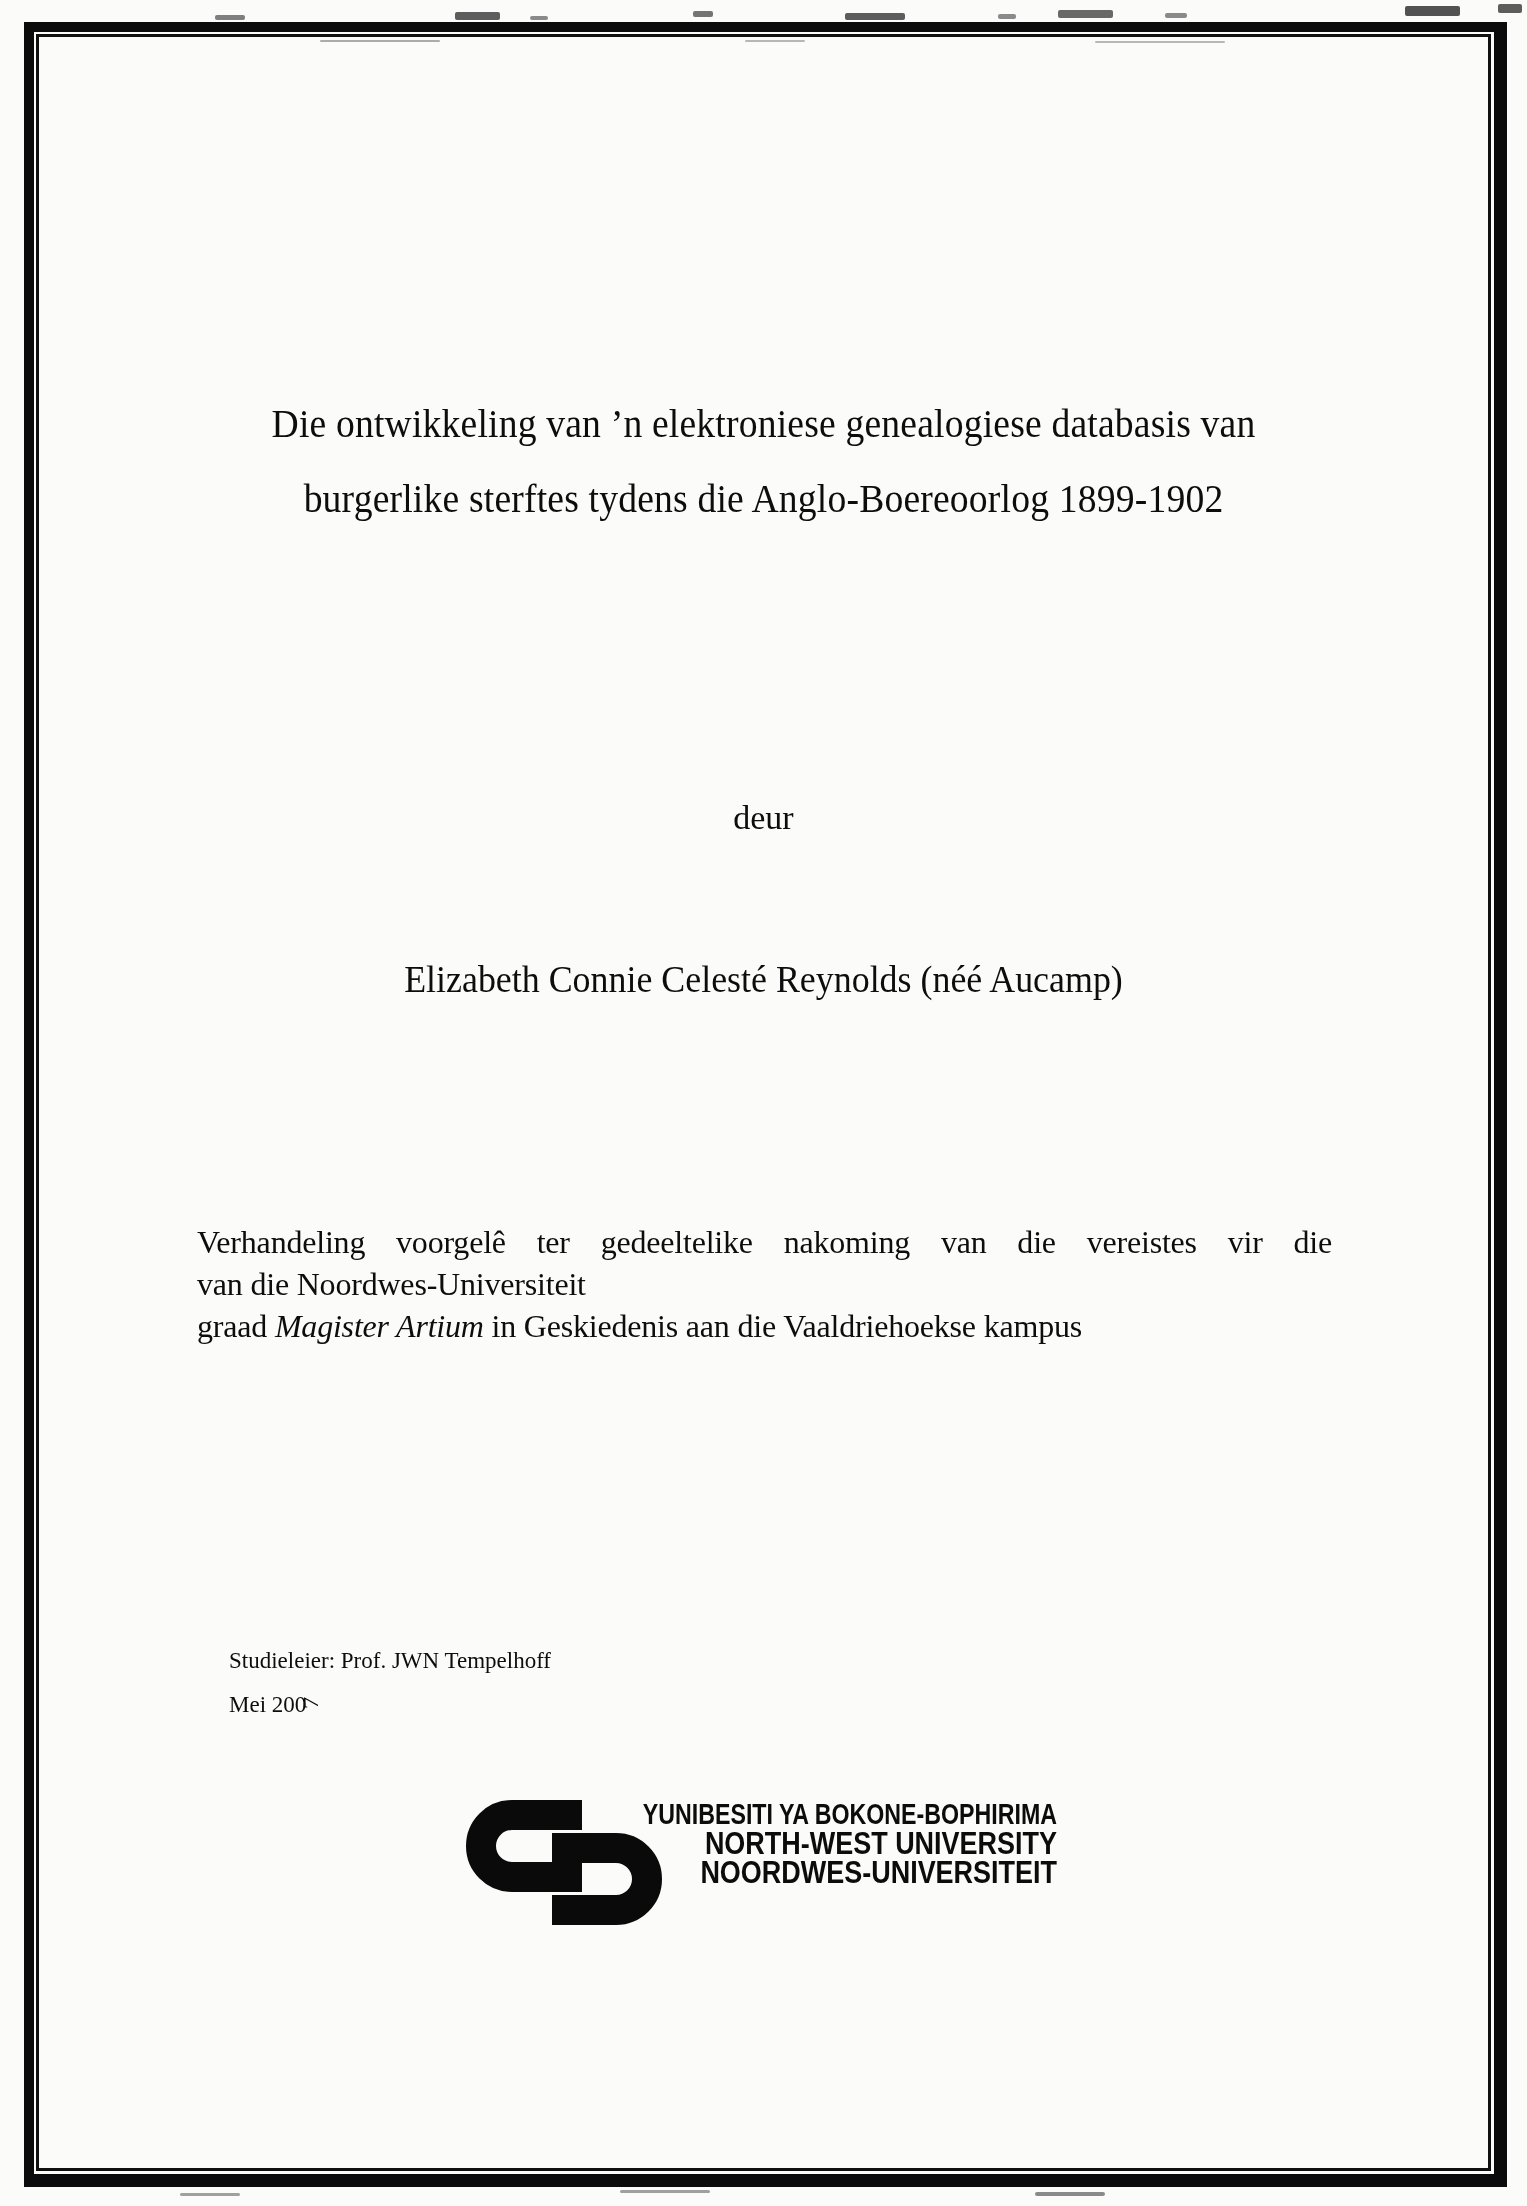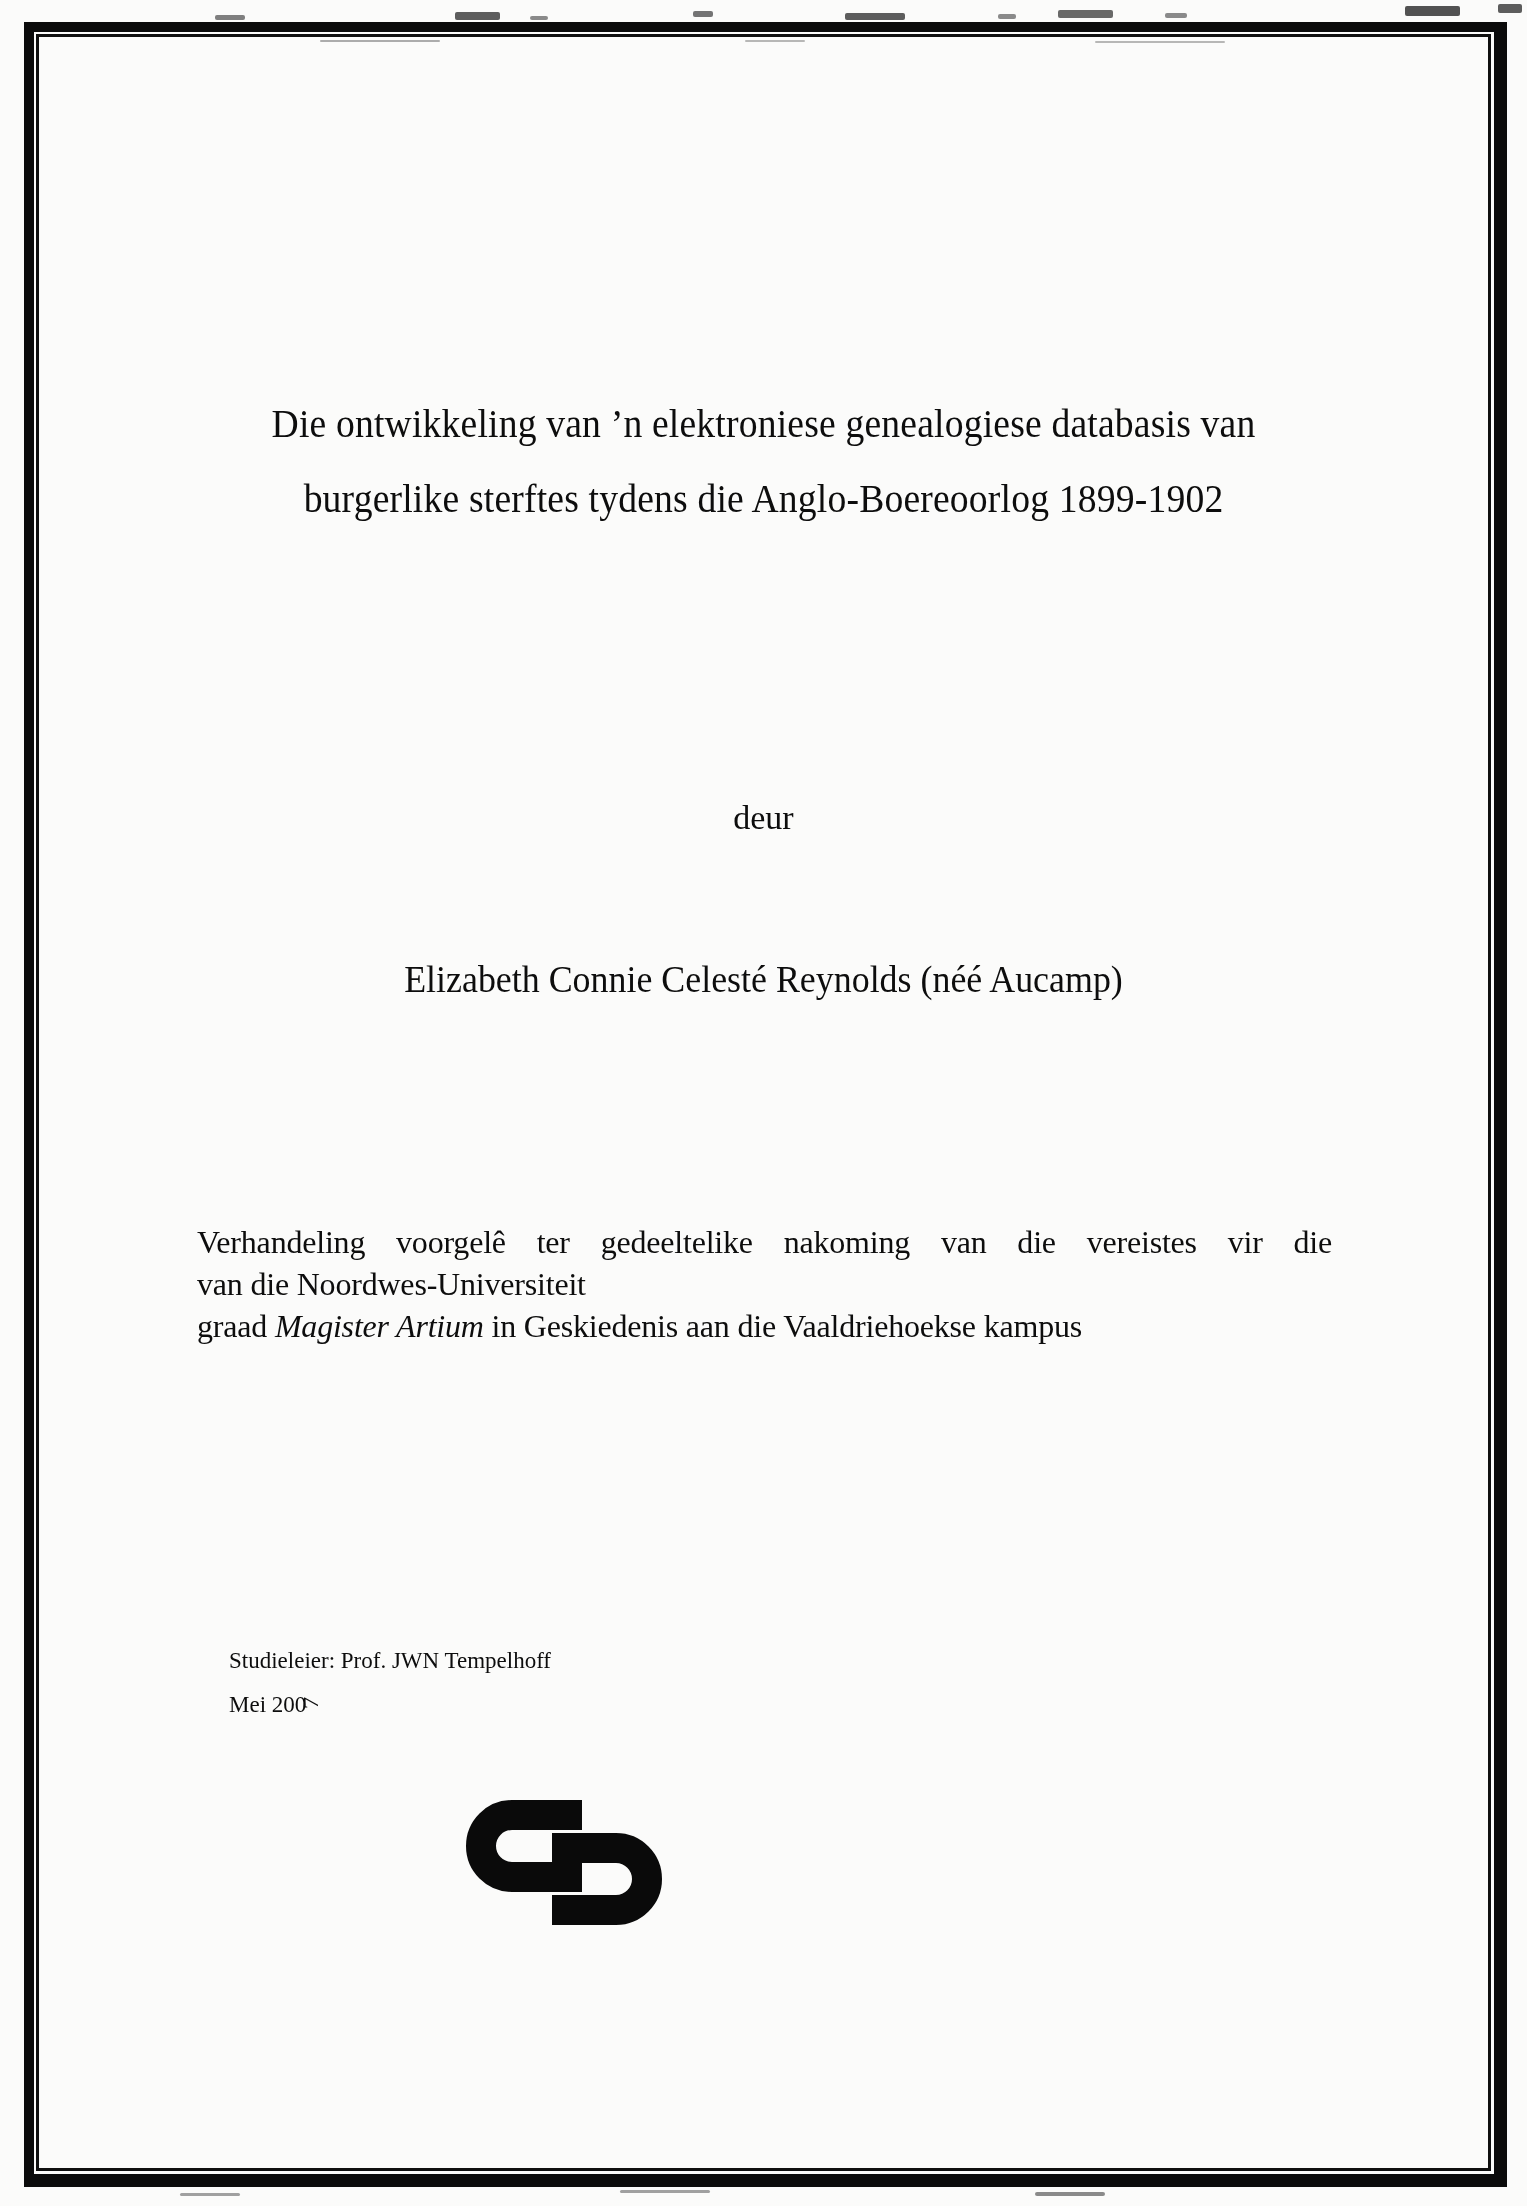--- a/index.html
+++ b/index.html
@@ -119,14 +119,19 @@
 
   <div class="supervisor">
     <div>Studieleier: Prof. JWN Tempelhoff</div>
     <div><span>Mei 200</span><span class="seven">7</span></div>
   </div>
 
   <svg class="logo-mark" width="196" height="128" viewBox="0 0 196 128" xmlns="http://www.w3.org/2000/svg">
     <path d="M 116,15 H 46 A 31,31 0 0 0 46,77 H 116" fill="none" stroke-width="30" stroke-linecap="butt" stroke="#0a0a0a"></path>
     <path d="M 86,48 H 150 A 31,31 0 0 1 150,110 H 86" fill="none" stroke-width="30" stroke-linecap="butt" stroke="#0a0a0a"></path>
   </svg>
+  <div class="logo-text">
+    <div class="lt1">YUNIBESITI YA BOKONE-BOPHIRIMA</div>
+    <div class="lt2">NORTH-WEST UNIVERSITY</div>
+    <div class="lt3">NOORDWES-UNIVERSITEIT</div>
+  </div>
 
 </div>
 
 </body></html>

